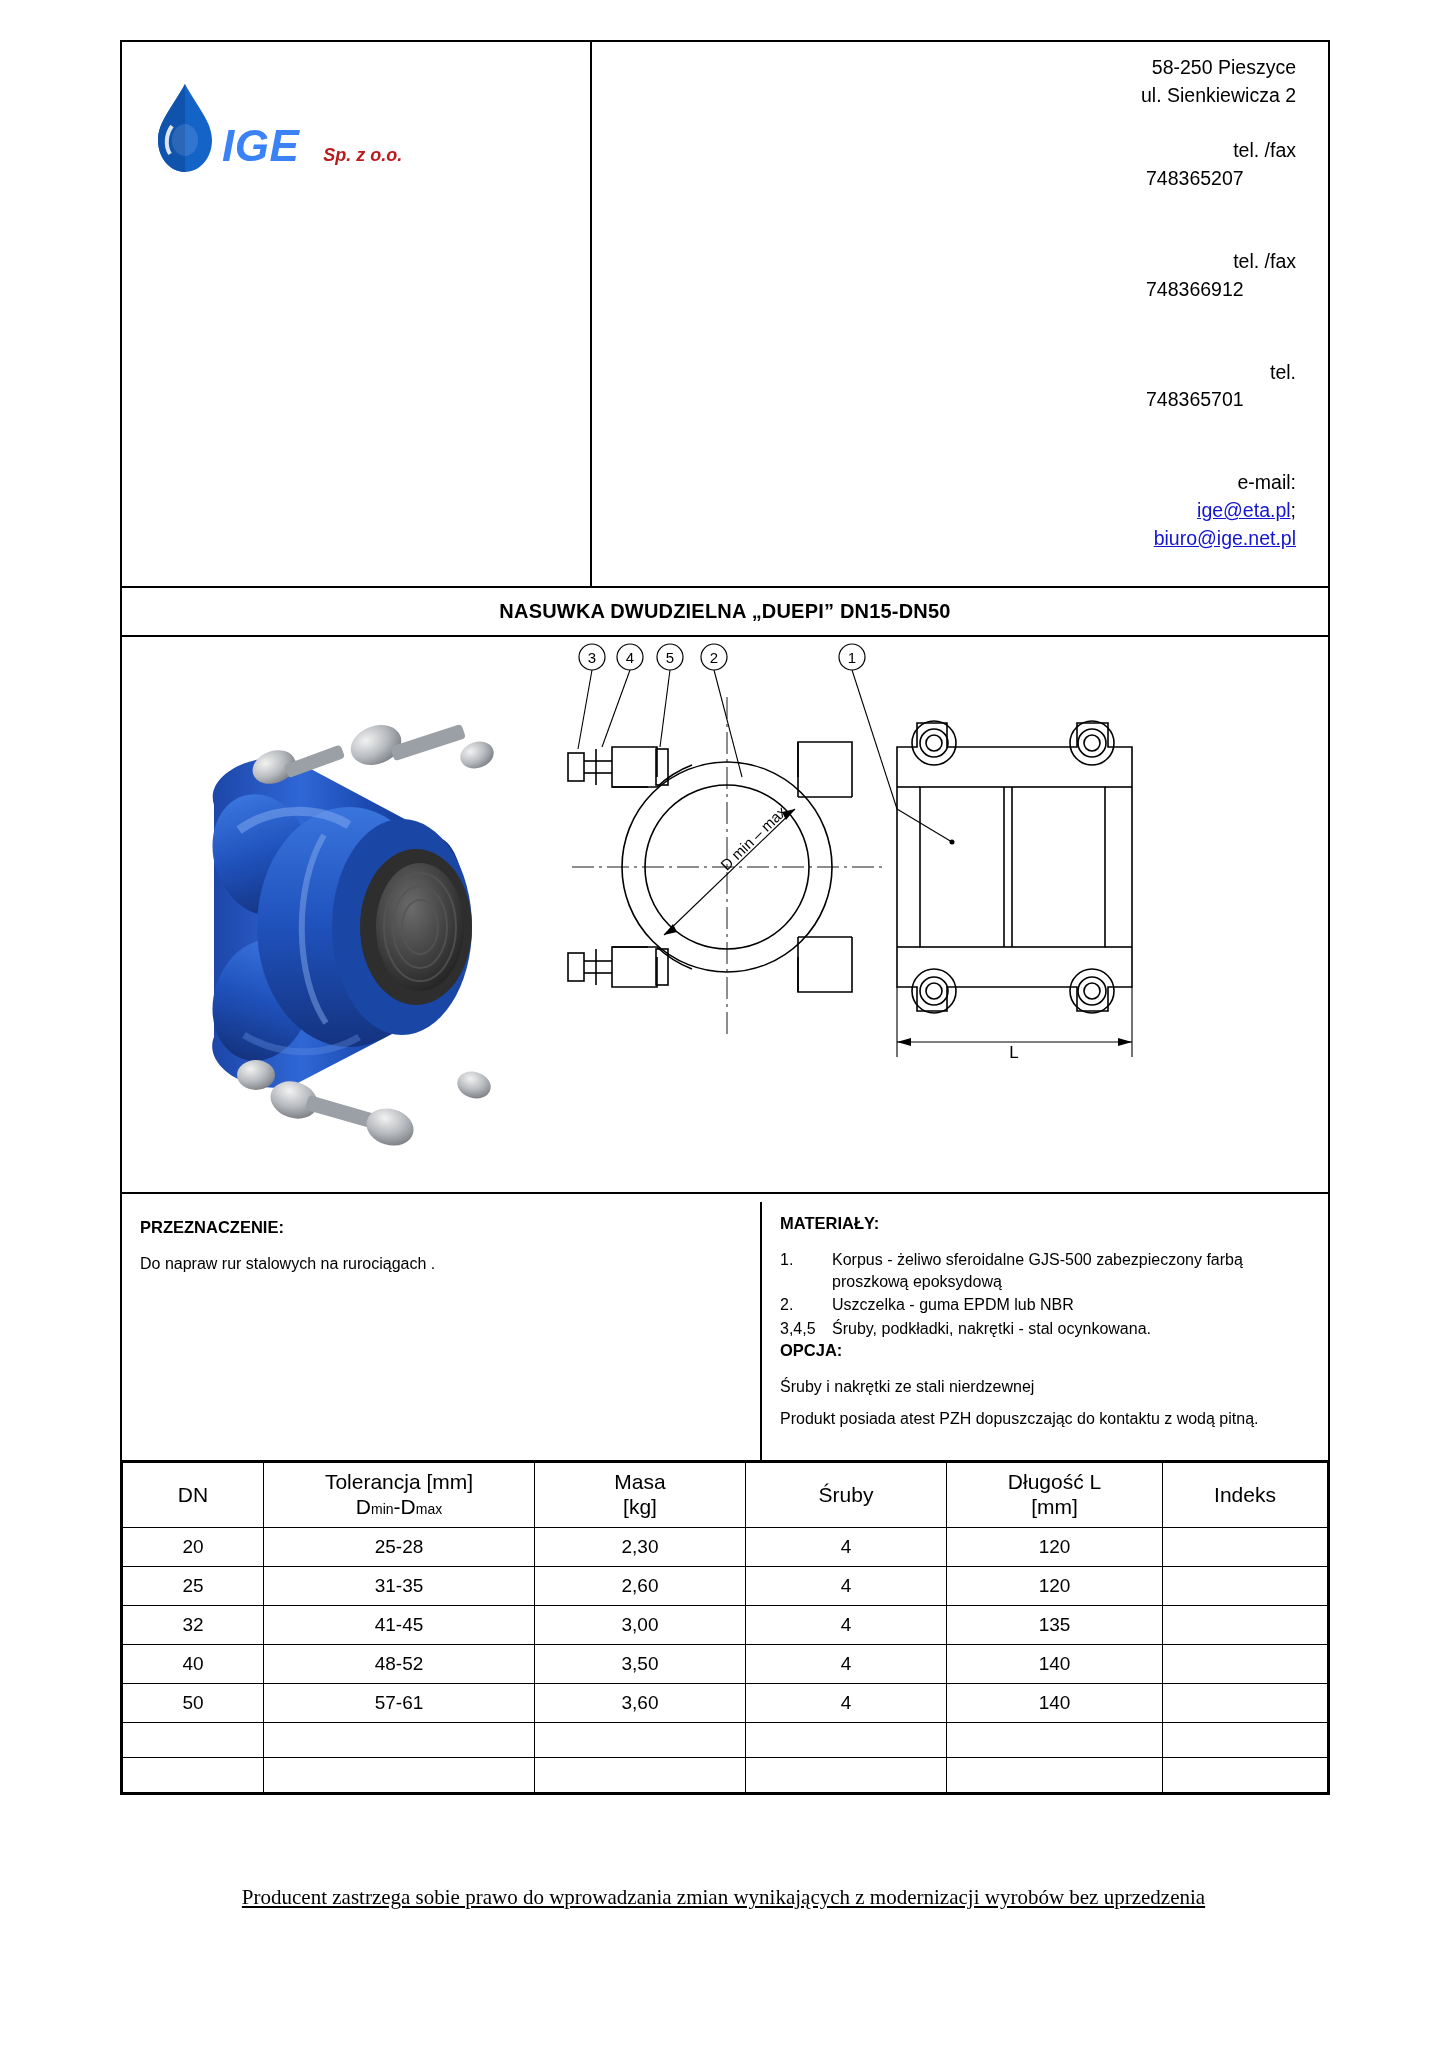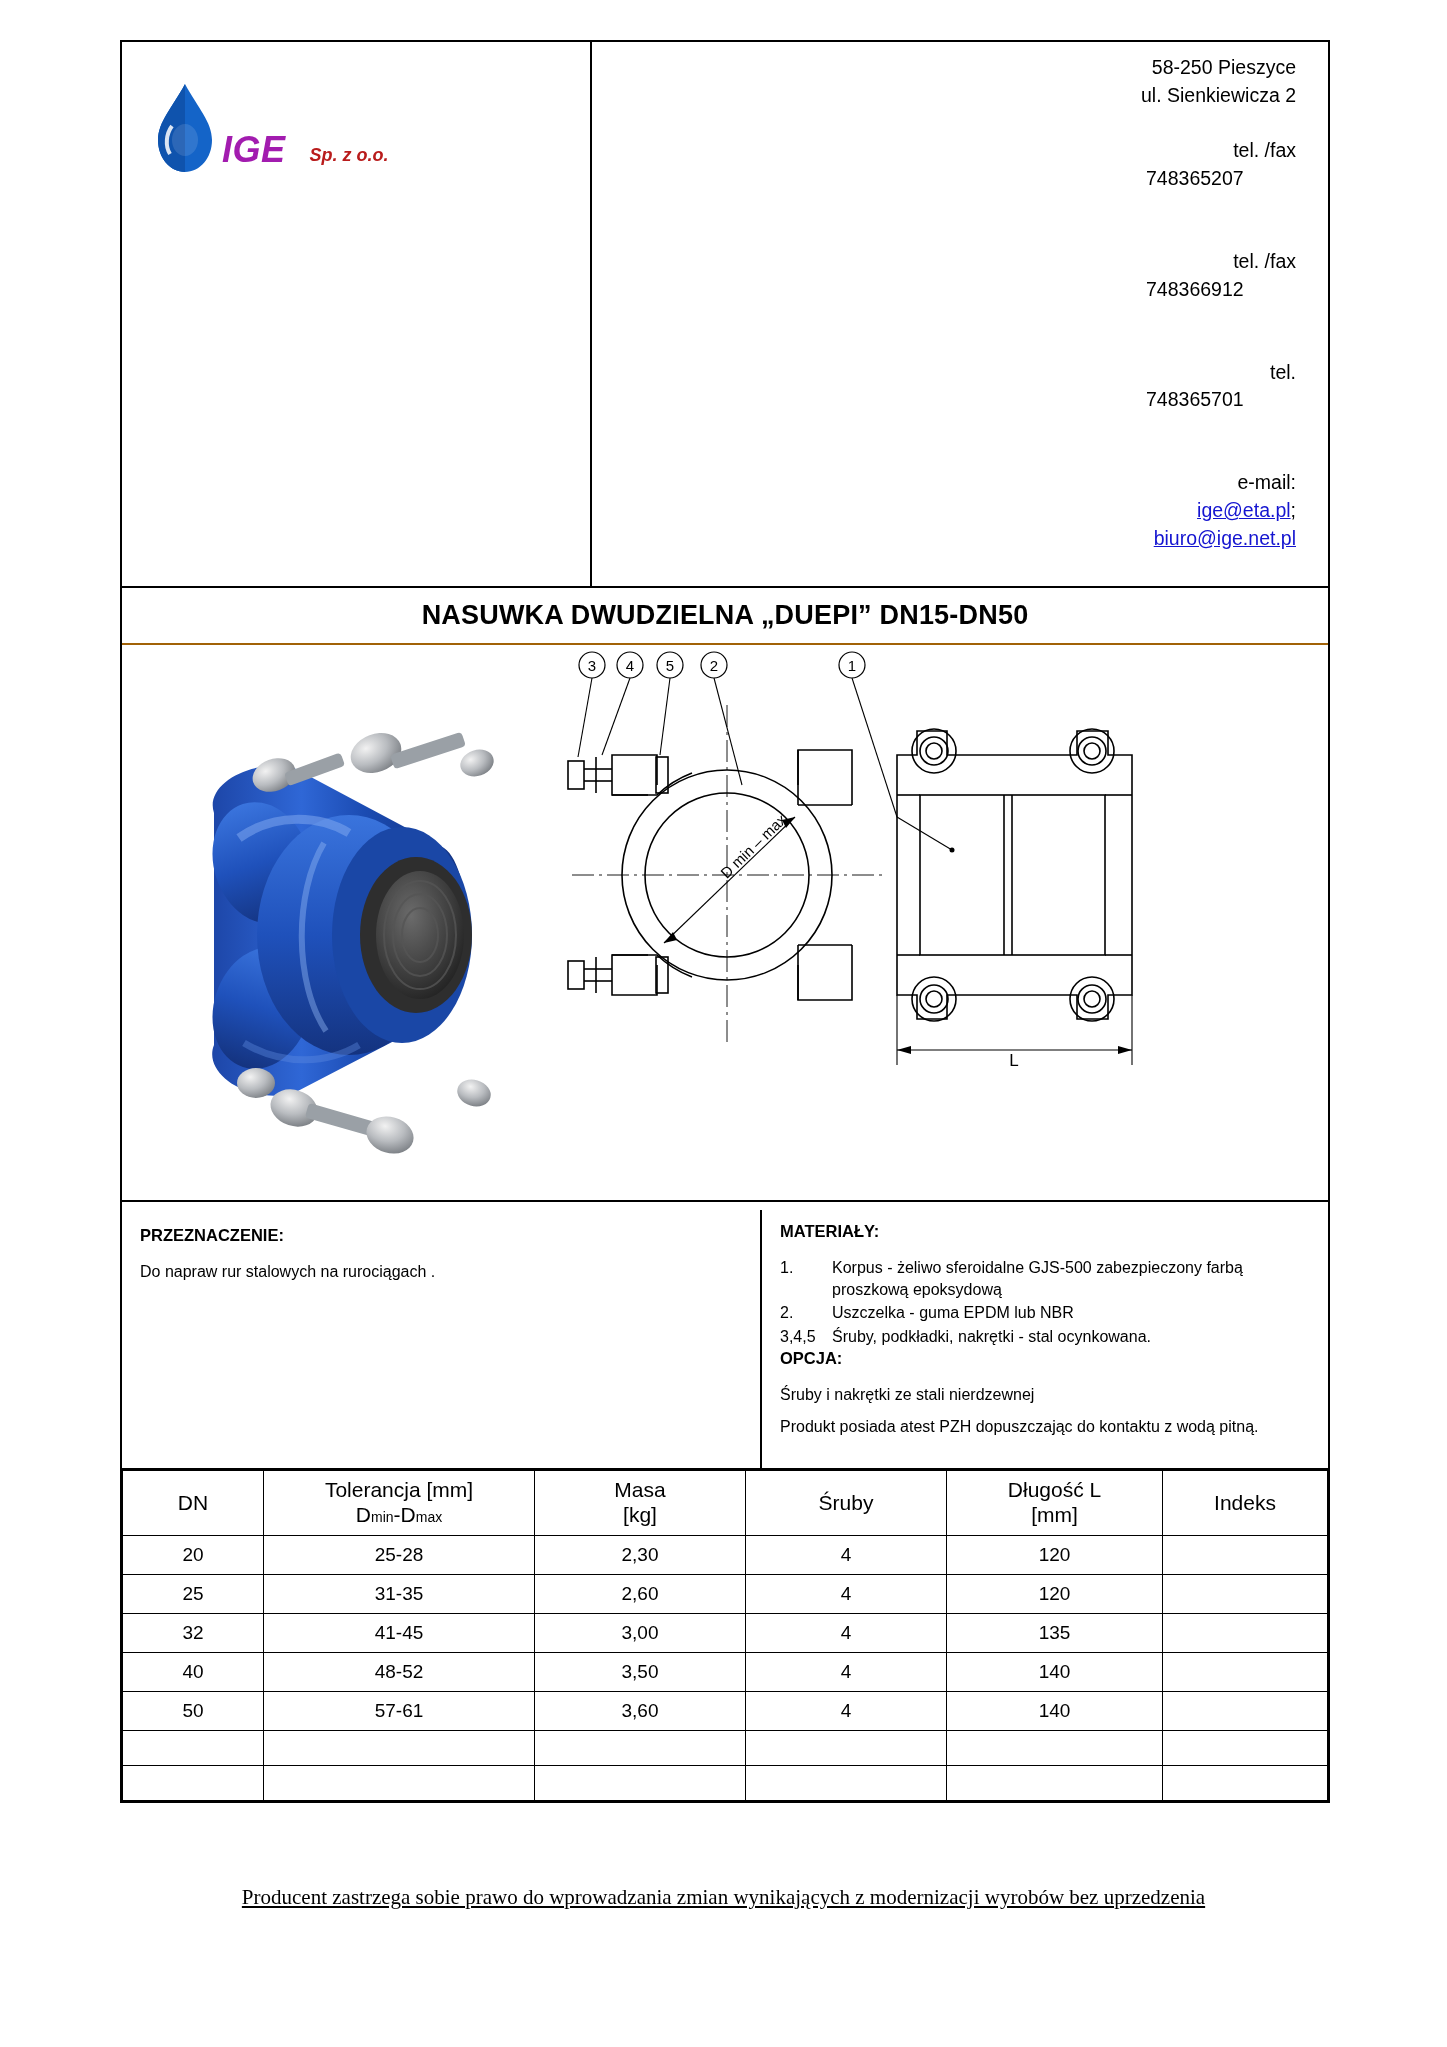--- a/index.html
+++ b/index.html
@@ -44,22 +44,22 @@
     position: absolute;
     left: 30px;
     top: 40px;
     display: flex;
     align-items: flex-end;
   }
   .logo-drop { width: 66px; height: 92px; position: relative; }
   .logo-text {
     font-weight: bold;
     font-style: italic;
-    font-size: 36px;
-    color: #a21caf;
+    font-size: 44px;
+    color: #3b82f6;
     letter-spacing: 0.5px;
     margin-left: 4px;
     line-height: 1;
     padding-bottom: 6px;
   }
   .logo-sub {
     font-weight: bold;
     font-style: italic;
     font-size: 18px;
     color: #b91c1c;
@@ -73,23 +73,23 @@
     text-align: right;
     font-size: 19.5px;
     line-height: 1.42;
   }
   .addr-cell .row { white-space: pre; }
   .addr-cell a { color: #1414d0; text-decoration: underline; }
   .tel-label { display: inline-block; }
   .tel-num { display: inline-block; min-width: 150px; text-align: left; }
   
   .title-bar {
-    border-bottom: 2px solid #a16207;
+    border-bottom: 2px solid #000000;
     text-align: center;
-    font-size: 27px;
+    font-size: 20px;
     font-weight: bold;
     padding: 12px 0 12px 0;
     letter-spacing: 0.2px;
   }
   
   .drawing {
     position: relative;
     height: 555px;
     border-bottom: 2px solid #000;
     overflow: hidden;

